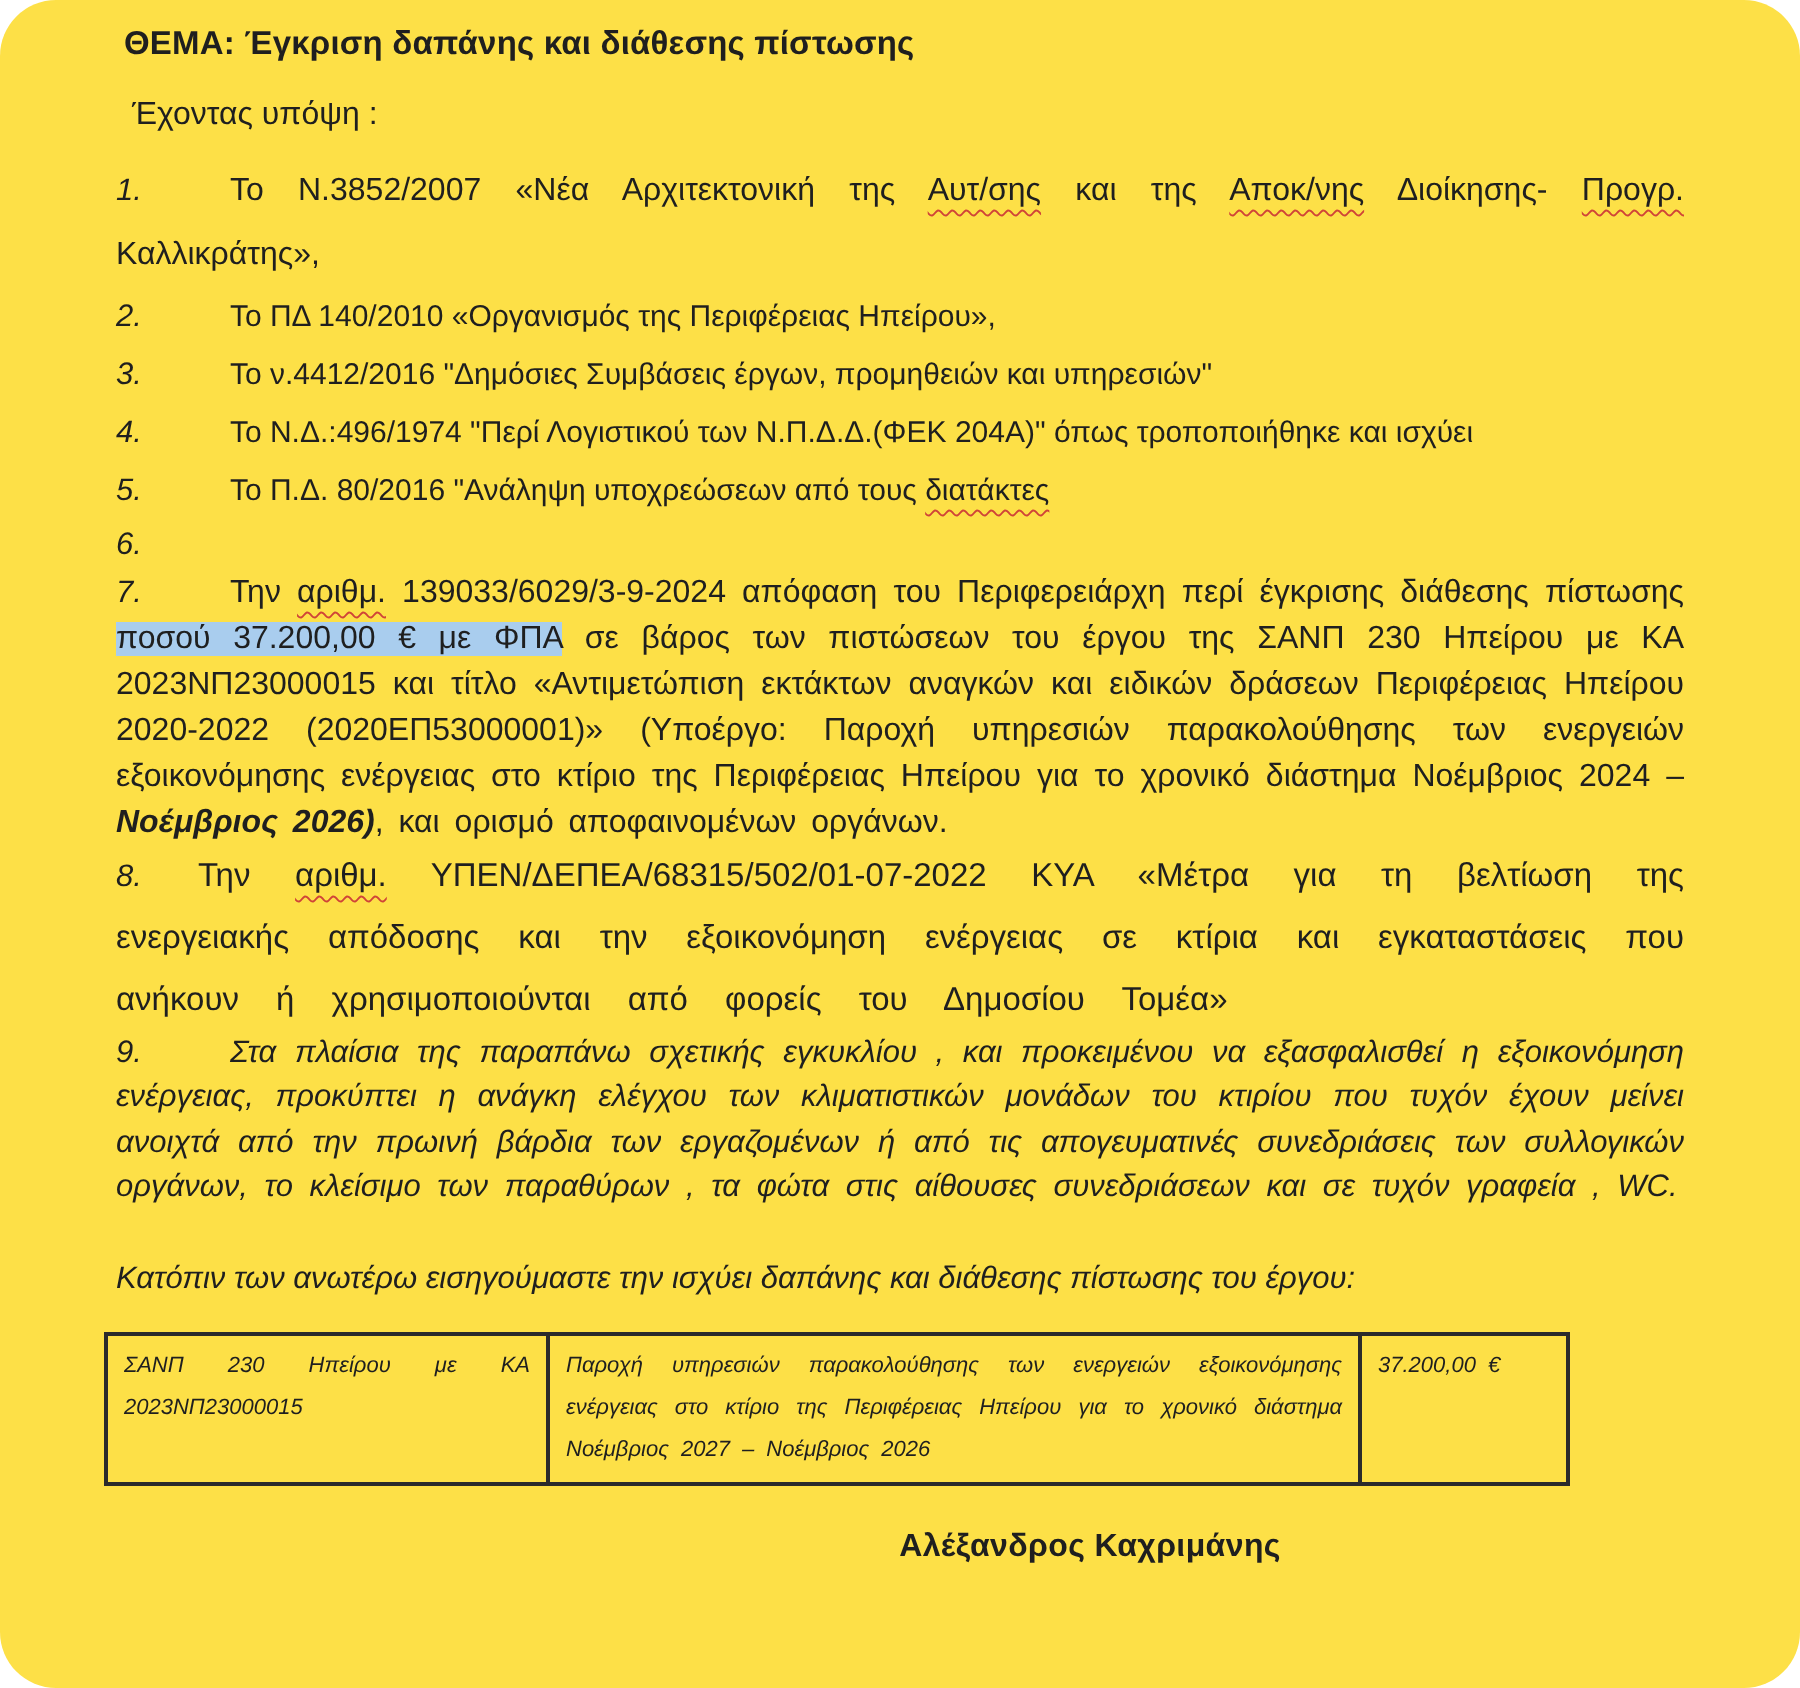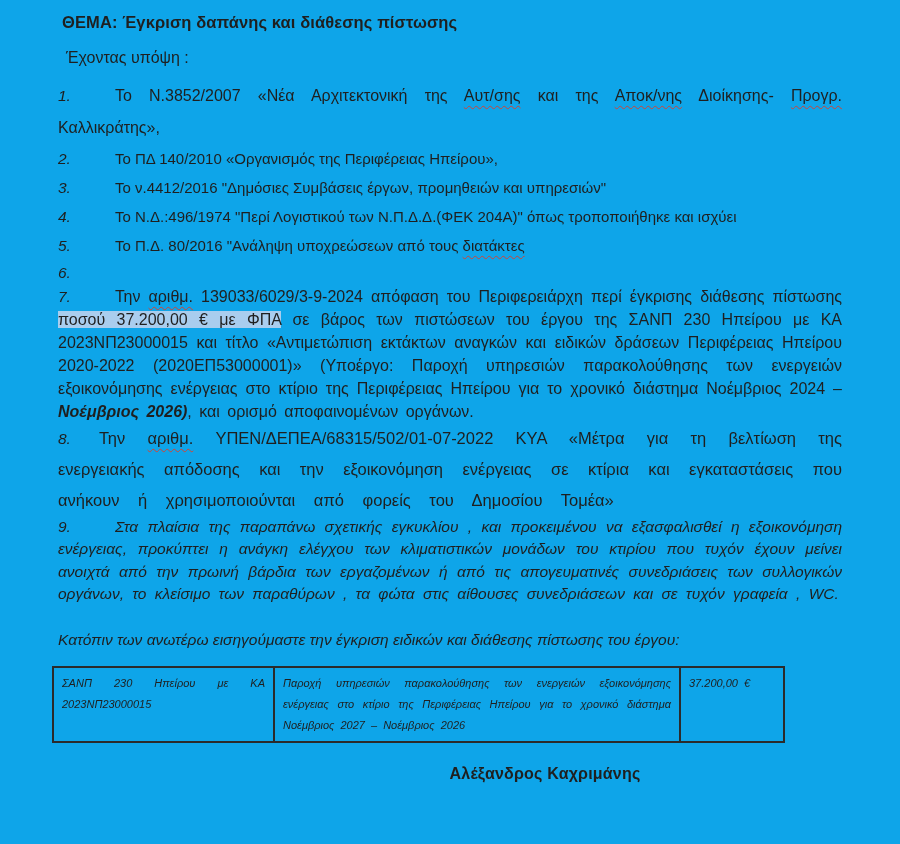--- a/index.html
+++ b/index.html
@@ -1,25 +1,26 @@
 <!DOCTYPE html>
 <html style="--text: #1f1f1f; --hl: #a9cdee; --squiggle: #d04437; --border: #2b2b2b;"><head>
 <meta charset="utf-8">
 <style>
   * { margin: 0; padding: 0; box-sizing: border-box; }
   html, body { background: #fff; }
   .page {
     position: relative;
     width: 900px;
     height: 844px;
-    background: #0ea5e9;
+    background: #fde047;
     font-family: "Liberation Sans", sans-serif;
     color: var(--text, #1f1f1f);
     overflow: hidden;
     padding: 10px 58px 0 58px;
+    border-radius: 28px;
   }
   .subject {
     font-weight: bold;
     font-size: 16.5px;
     line-height: 24px;
     margin-left: 4px;
     letter-spacing: 0.1px;
   }
   .intro {
     font-size: 16px;
@@ -99,21 +100,21 @@
       <p class="item i25"><span class="num">2.</span><span class="tab" style="width: 44px;"></span><span class="seg">Το ΠΔ 140/2010 «Οργανισμός της Περιφέρειας  Ηπείρου»,</span></p>
       <p class="item i25"><span class="num">3.</span><span class="tab" style="width: 44px;"></span><span class="seg">Το ν.4412/2016 "Δημόσιες Συμβάσεις έργων, προμηθειών και υπηρεσιών"</span></p>
       <p class="item i25"><span class="num">4.</span><span class="tab" style="width: 44px;"></span><span class="seg">Το Ν.Δ.:496/1974 "Περί  Λογιστικού των Ν.Π.Δ.Δ.(ΦΕΚ 204Α)" όπως τροποποιήθηκε και ισχύει</span></p>
       <p class="item i25"><span class="num">5.</span><span class="tab" style="width: 44px;"></span><span class="seg">Το Π.Δ. 80/2016 "Ανάληψη  υποχρεώσεων από τους </span><span class="seg seg-sp">διατάκτες</span></p>
       <p class="item i6"><span class="num">6.</span><span class="tab" style="width: 44px;"></span></p>
       <p class="item i7 just"><span class="num">7.</span><span class="tab" style="width: 44px;"></span><span class="seg">Την  </span><span class="seg seg-sp">αριθμ.</span><span class="seg"> 139033/6029/3-9-2024 απόφαση του Περιφερειάρχη περί έγκρισης διάθεσης πίστωσης </span><span class="seg seg-hl">ποσού 37.200,00 € με ΦΠΑ</span><span class="seg"> σε βάρος των πιστώσεων του έργου της ΣΑΝΠ 230 Ηπείρου με ΚΑ 2023ΝΠ23000015 και τίτλο «Αντιμετώπιση εκτάκτων αναγκών και ειδικών δράσεων Περιφέρειας Ηπείρου 2020-2022 (2020ΕΠ53000001)» (Υποέργο: Παροχή υπηρεσιών παρακολούθησης των ενεργειών εξοικονόμησης ενέργειας στο κτίριο της Περιφέρειας Ηπείρου για το χρονικό διάστημα Νοέμβριος 2024 – </span><span class="seg seg-bi">Νοέμβριος 2026)</span><span class="seg">, και ορισμό αποφαινομένων οργάνων.</span></p>
       <p class="item i8 just"><span class="num">8.</span><span class="tab" style="width: 28px;"></span><span class="seg">Την </span><span class="seg seg-sp">αριθμ.</span><span class="seg"> ΥΠΕΝ/ΔΕΠΕΑ/68315/502/01-07-2022 ΚΥΑ «Μέτρα για τη  βελτίωση της ενεργειακής απόδοσης και την εξοικονόμηση ενέργειας σε κτίρια και εγκαταστάσεις που ανήκουν ή χρησιμοποιούνται από φορείς του Δημοσίου Τομέα»</span></p>
       <p class="item i9 just"><span class="num">9.</span><span class="tab" style="width: 44px;"></span><span class="seg">Στα πλαίσια της παραπάνω σχετικής εγκυκλίου , και προκειμένου να εξασφαλισθεί η εξοικονόμηση ενέργειας, προκύπτει η  ανάγκη ελέγχου των κλιματιστικών μονάδων του κτιρίου που τυχόν έχουν μείνει ανοιχτά από την πρωινή βάρδια των εργαζομένων ή από τις απογευματινές συνεδριάσεις των συλλογικών οργάνων, το κλείσιμο των παραθύρων , τα φώτα στις αίθουσες συνεδριάσεων και σε τυχόν γραφεία , WC.</span></p>
     </div>
 
-  <div class="closing">Κατόπιν των ανωτέρω εισηγούμαστε την έγκριση ειδικών και διάθεσης πίστωσης του έργου:</div>
+  <div class="closing">Κατόπιν των ανωτέρω εισηγούμαστε την ισχύει δαπάνης και διάθεσης πίστωσης του έργου:</div>
 
   <table class="doc-table">
     <tbody>
       <tr>
         <td class="cell-code">ΣΑΝΠ 230 Ηπείρου με ΚΑ 2023ΝΠ23000015</td>
         <td class="cell-desc">Παροχή υπηρεσιών παρακολούθησης των ενεργειών εξοικονόμησης ενέργειας στο κτίριο της Περιφέρειας Ηπείρου για το χρονικό διάστημα Νοέμβριος 2027 – Νοέμβριος 2026</td>
         <td class="cell-amount">37.200,00 €</td>
       </tr>
     </tbody>
   </table>

